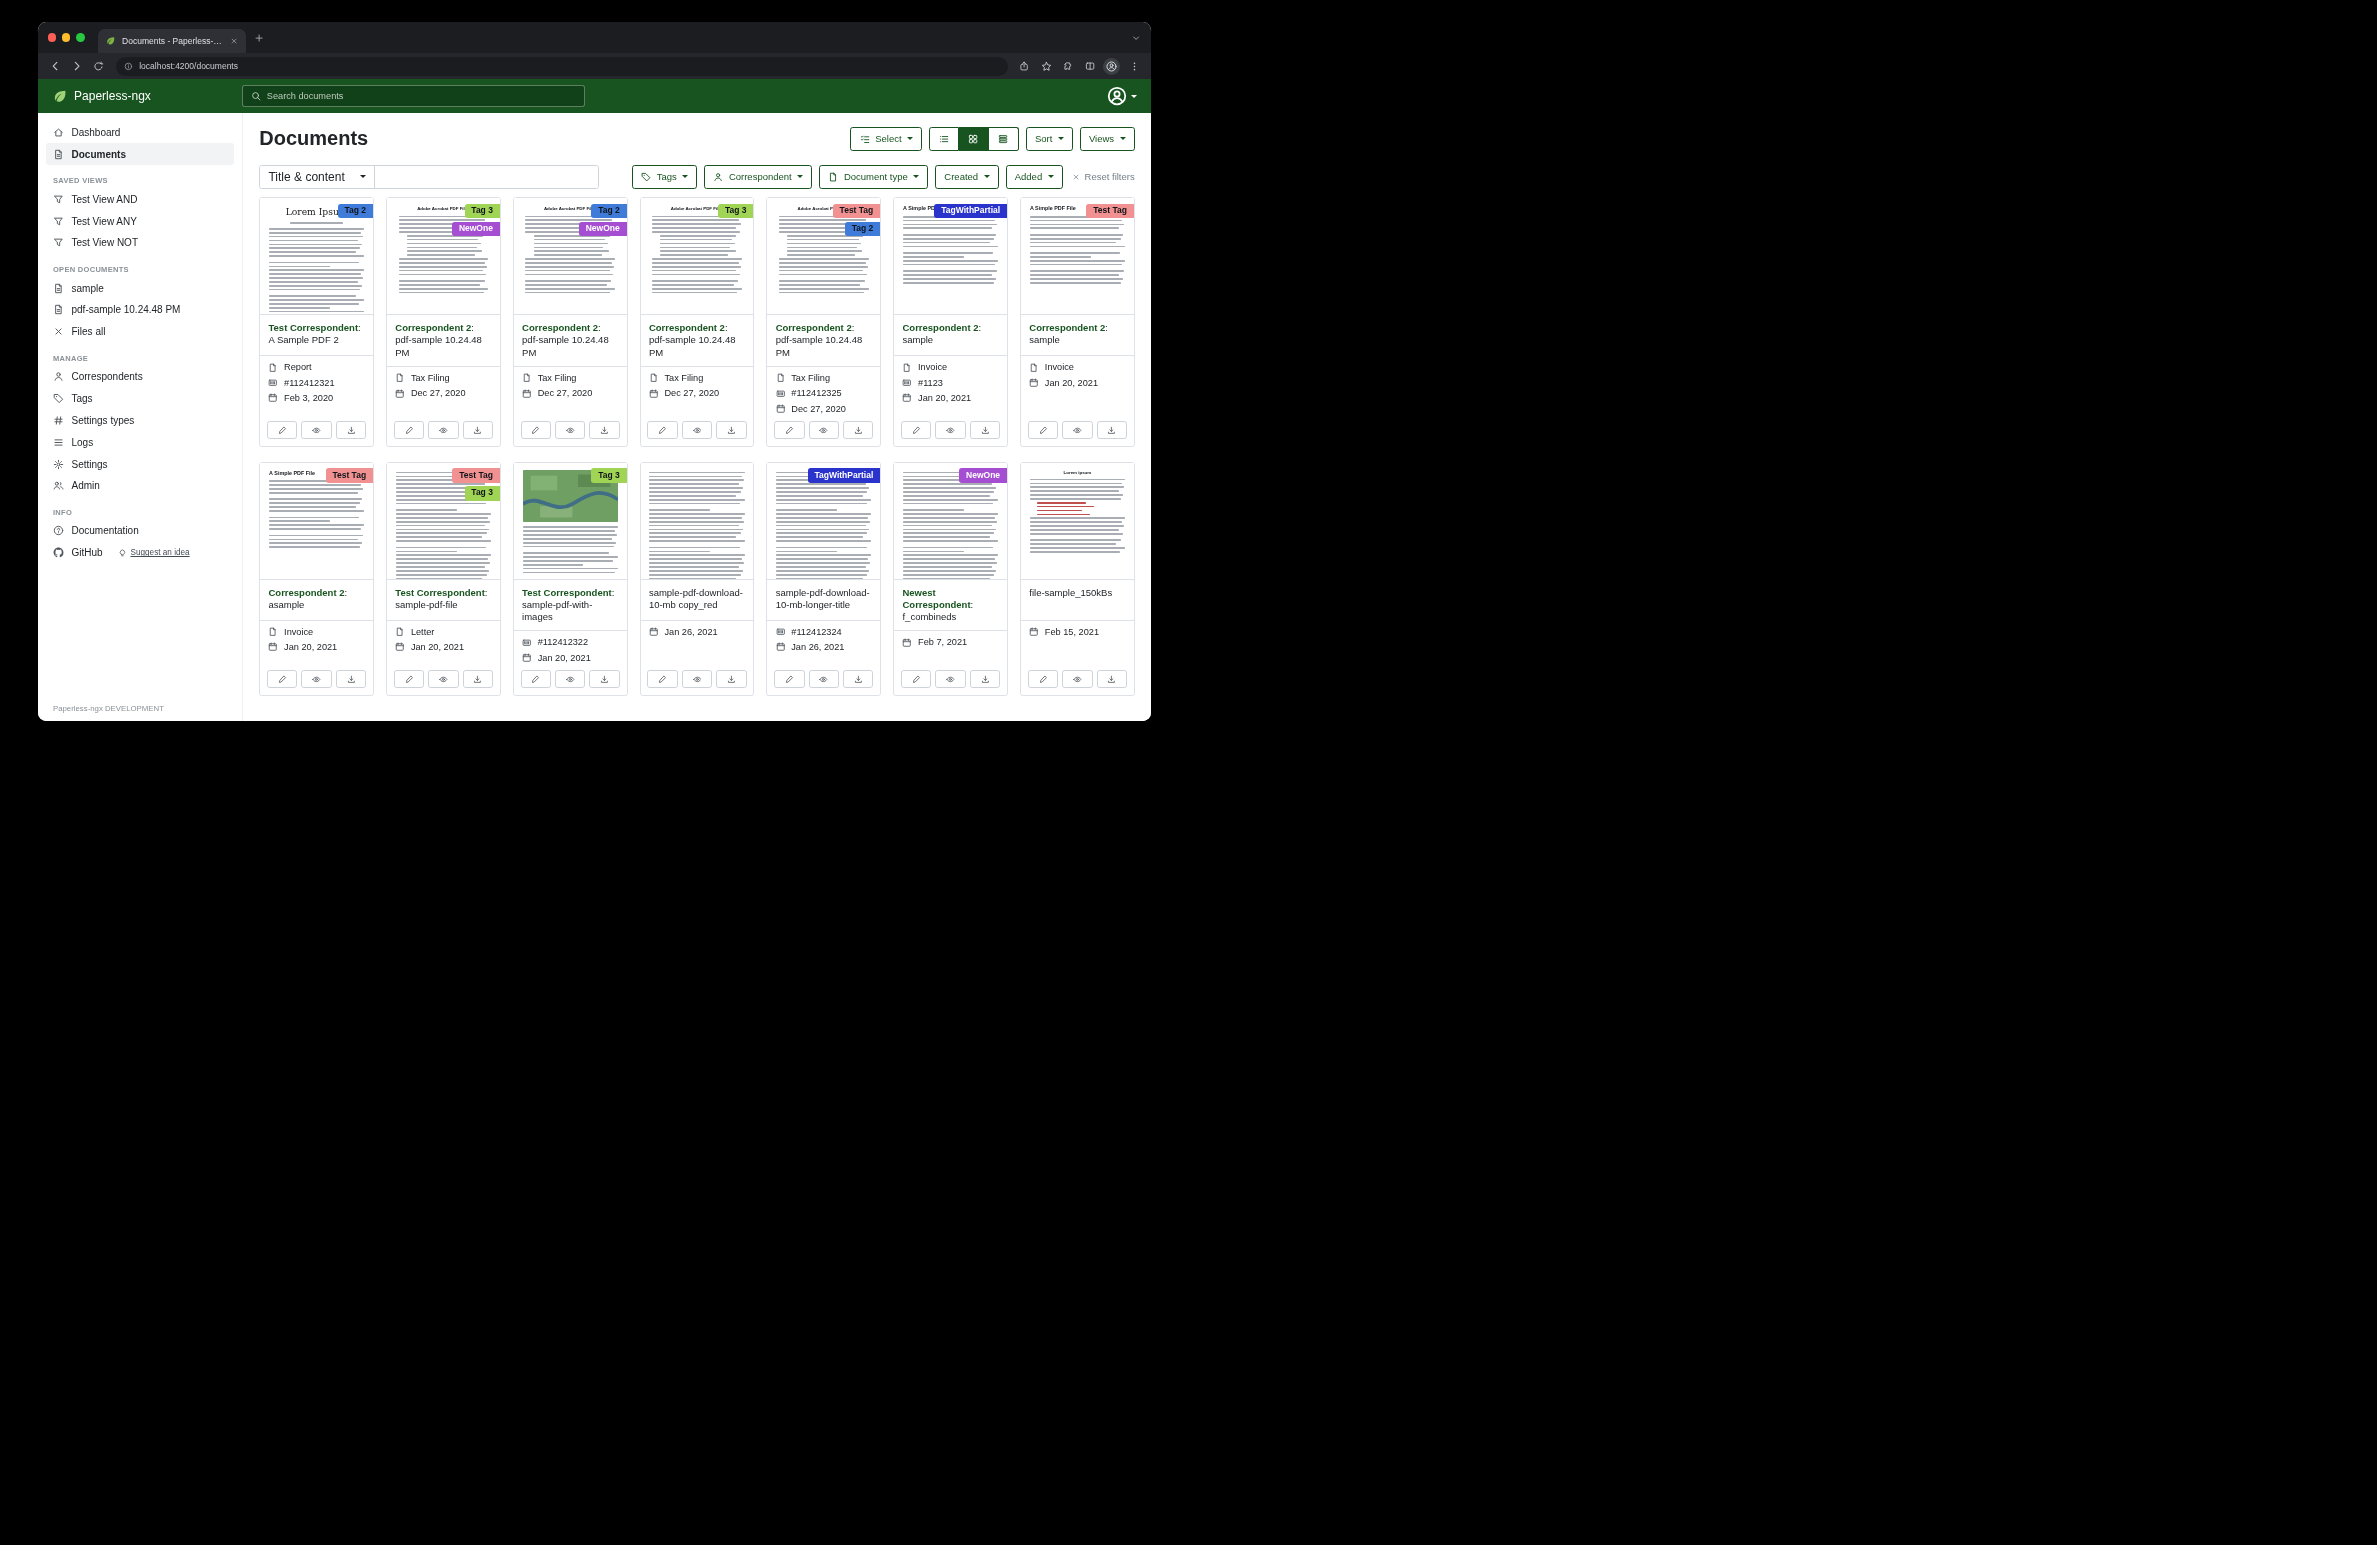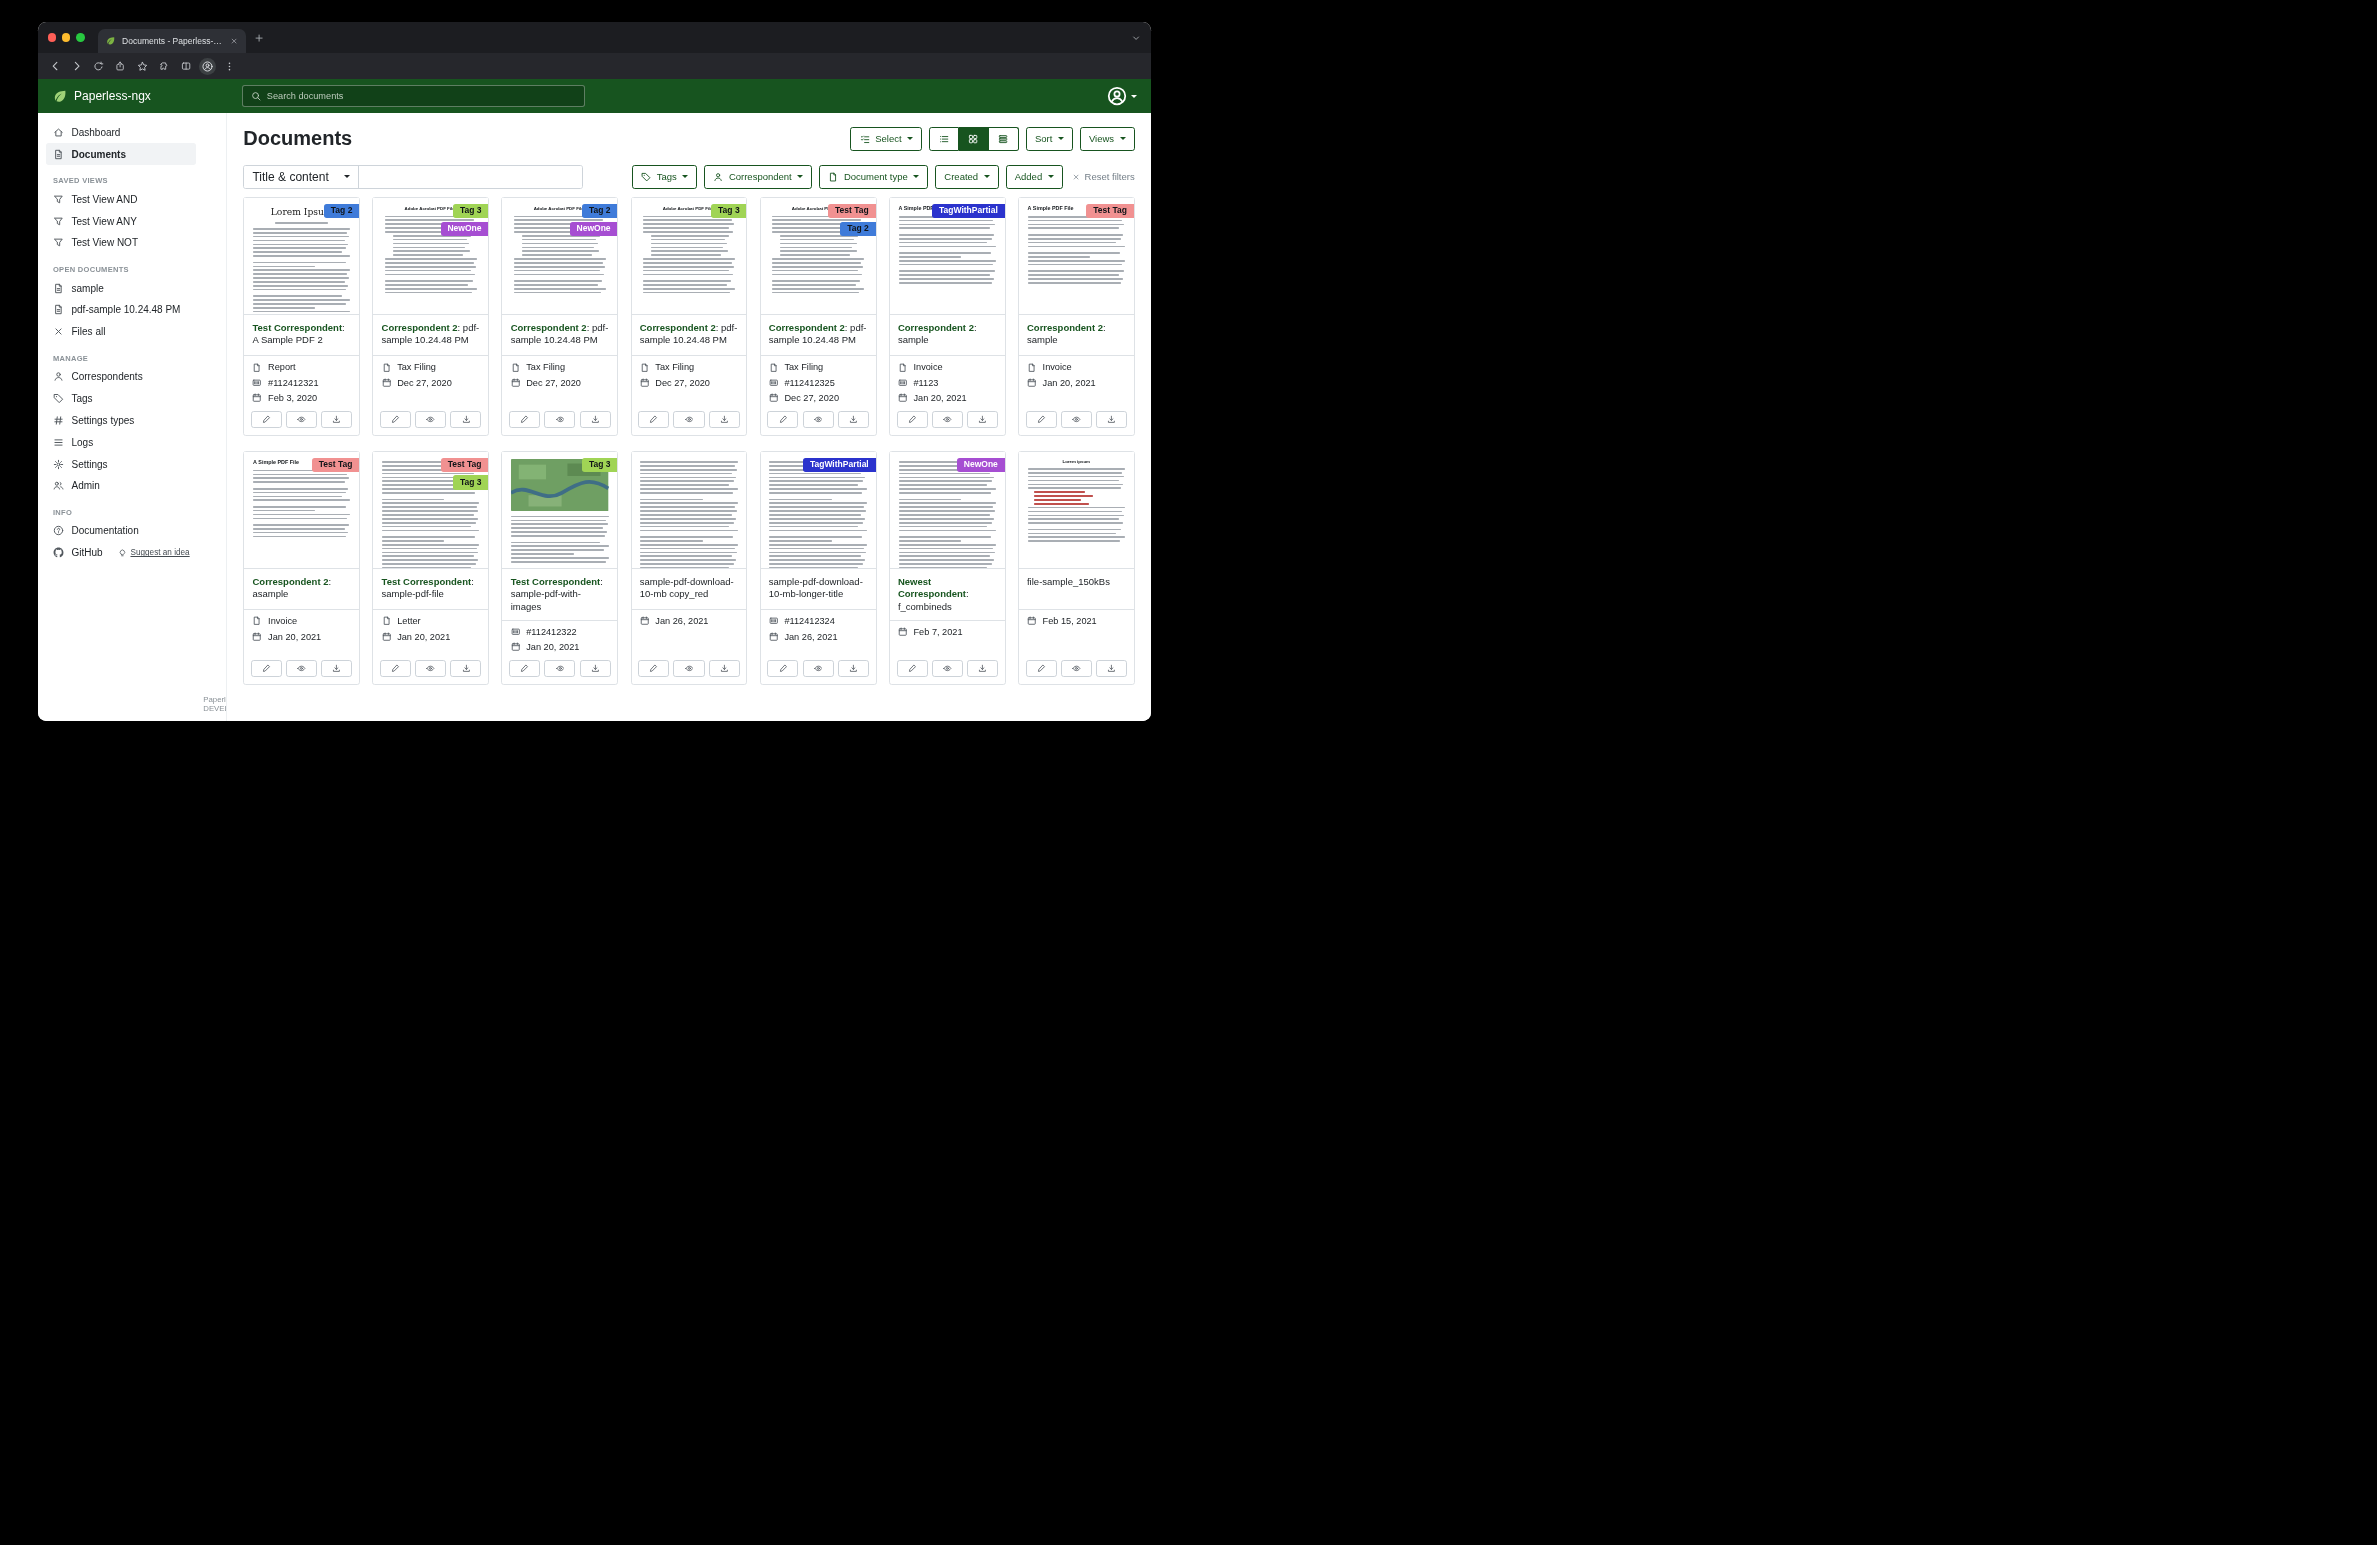--- a/index.html
+++ b/index.html
@@ -27,21 +27,21 @@
   .appheader{height:34px;background:var(--green);display:flex;align-items:center;flex:none;color:#fff}
   .brand{width:189px;padding-left:15px;display:flex;align-items:center;gap:6.8px;font-size:12px}
   .brand .ic{color:#9fd177}
   .searchbox{margin-left:15px;width:343px;height:22px;background:rgba(0,0,0,.22);border:0.7px solid rgba(255,255,255,.32);border-radius:2.7px;display:flex;align-items:center;gap:6.1px;padding:0 7.5px;color:#c2d0c2}
   .searchbox input{flex:1;background:transparent;border:none;outline:none;color:#eef3ee;font-size:9.2px;font-family:inherit}
   .searchbox input::placeholder{color:#bccabc}
   .user{margin-left:auto;margin-right:13.6px;display:flex;align-items:center;gap:4.8px;color:#fff}
   .caret{width:0;height:0;border-left:3.1px solid transparent;border-right:3.1px solid transparent;border-top:3.4px solid currentColor;display:inline-block}
   
   .appbody{flex:1;display:flex;min-height:0;background:#fff}
-  .sidebar{width:189px;flex:none;border-right:0.7px solid #edf0f2;padding:8.2px 8.2px 5.4px;display:flex;flex-direction:row;overflow:hidden}
+  .sidebar{width:205px;flex:none;border-right:0.7px solid #edf0f2;padding:8.2px 8.2px 5.4px;display:flex;flex-direction:column;overflow:hidden}
   .sb-item{display:flex;align-items:center;gap:7.5px;padding:5.4px 6.8px;border-radius:2.7px;font-size:10px;color:#212529}
   .sb-item .ic{color:#52585e;flex:none}
   .sb-item.active{background:#f1f3f5;font-weight:700}
   .sb-heading{margin:11px 6.8px 3.4px;font-size:7.5px;font-weight:700;color:#8a9197;letter-spacing:0.3px}
   .sb-extra{display:flex;align-items:center;gap:3.4px;margin-left:8.2px;font-size:8.2px;color:#444b51;text-decoration:underline;white-space:nowrap}
   .sb-footer{margin-top:auto;padding:6.8px 6.8px 2.7px;font-size:7.8px;color:#8a9197}
   .main{flex:1;min-width:0;padding:13.6px 16.3px 0;display:flex;flex-direction:column}
   .title-row{display:flex;align-items:center;justify-content:space-between}
   h1{font-size:20px;font-weight:700;color:#212529}
   .controls{display:flex;align-items:center;gap:6.8px}
@@ -138,20 +138,30 @@
           <svg width="12.2" height="12.2" viewBox="0 0 16 16" fill="none" stroke="currentColor" stroke-width="1.4" stroke-linecap="round" stroke-linejoin="round">
             <path d="M5.7 3.2 10.5 8l-4.8 4.8"></path>
           </svg>
         </span>
       <span class="tb-ic">
           <svg width="11" height="11" viewBox="0 0 16 16" fill="none" stroke="currentColor" stroke-width="1.4" stroke-linecap="round" stroke-linejoin="round">
             <path d="M13.1 8.6A5.2 5.2 0 1 1 11.6 4"></path>
             <path d="M11.7 1.6v2.6h2.6"></path>
           </svg>
         </span>
+      <div class="urlbar">
+        <span style="display:inline-flex;color:#9aa0a6">
+            <svg width="8.8" height="8.8" viewBox="0 0 16 16" fill="none" stroke="currentColor" stroke-width="1.4" stroke-linecap="round" stroke-linejoin="round">
+              <circle cx="8" cy="8" r="5.9"></circle>
+              <path d="M8 7.3v3.5"></path>
+              <path d="M8 5v.2"></path>
+            </svg>
+          </span>
+        <span class="url-text">localhost:4200/documents</span>
+      </div>
       <span class="tb-ic">
           <svg width="10.2" height="10.2" viewBox="0 0 16 16" fill="none" stroke="currentColor" stroke-width="1.4" stroke-linecap="round" stroke-linejoin="round">
             <path d="M5.6 5.3H4.5A1.5 1.5 0 0 0 3 6.8v5.7A1.5 1.5 0 0 0 4.5 14h7a1.5 1.5 0 0 0 1.5-1.5V6.8a1.5 1.5 0 0 0-1.5-1.5h-1.1"></path>
             <path d="M8 1.7v7.6"></path>
             <path d="M5.6 4.1 8 1.7l2.4 2.4"></path>
           </svg>
         </span>
       <span class="tb-ic">
           <svg width="11" height="11" viewBox="0 0 16 16" fill="none" stroke="currentColor" stroke-width="1.4" stroke-linecap="round" stroke-linejoin="round">
             <path d="m8 1.9 1.9 3.8 4.2.6-3 3 .7 4.2L8 11.5l-3.8 2 .7-4.2-3-3 4.2-.6z"></path>

